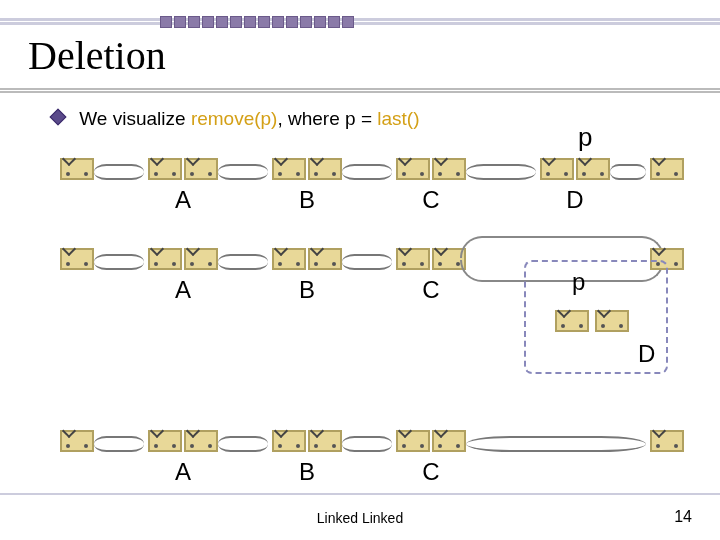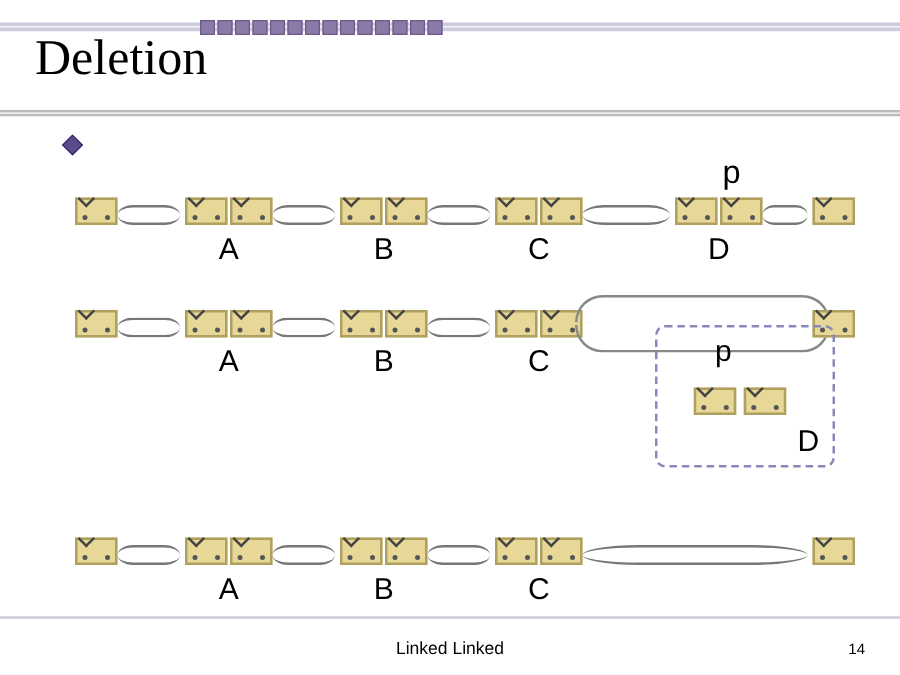--- a/index.html
+++ b/index.html
@@ -36,21 +36,21 @@
     gap: 2px;
   }
   .top-accent .blocks .blk {
     width: 10px;
     height: 10px;
     background: #8a7aa8;
     border: 1px solid #6b5a8a;
   }
   .title {
     position: absolute;
-    top: 22px;
+    top: 32px;
     left: 28px;
     font-size: 40px;
     font-weight: normal;
     color: #000;
     font-family: "Comic Sans MS", cursive;
   }
   .underline {
     position: absolute;
     top: 88px;
     left: 0;
@@ -192,21 +192,21 @@
     width: 100%;
     text-align: center;
     font-size: 14px;
     color: #000;
     font-family: Arial, sans-serif;
   }
   .page-num {
     position: absolute;
     bottom: 14px;
     right: 28px;
-    font-size: 12px;
+    font-size: 16px;
     font-family: Arial, sans-serif;
   }
   .shadow-line {
     position: absolute;
     bottom: 45px;
     left: 0;
     width: 100%;
     height: 2px;
     background: #ccccdd;
   }
@@ -237,20 +237,23 @@
 
 <div class="title">Deletion</div>
 
 <div class="underline">
   <div class="bar u1"></div>
   <div class="bar u2"></div>
 </div>
 
 <div class="bullet-row">
   <span class="bullet-dot"></span>
+  <span class="bullet-text">
+    <span>We visualize </span><span class="remove">remove(p)</span><span>, where p = </span><span class="last">last()</span>
+  </span>
 </div>
 
 <div class="p-label-top">p</div>
 
 <div class="diagram row1">
   <div class="pair" style="left:0;">
     <div class="node n1">
         <span class="tick"></span>
         <span class="dot d1"></span>
         <span class="dot d2"></span>

